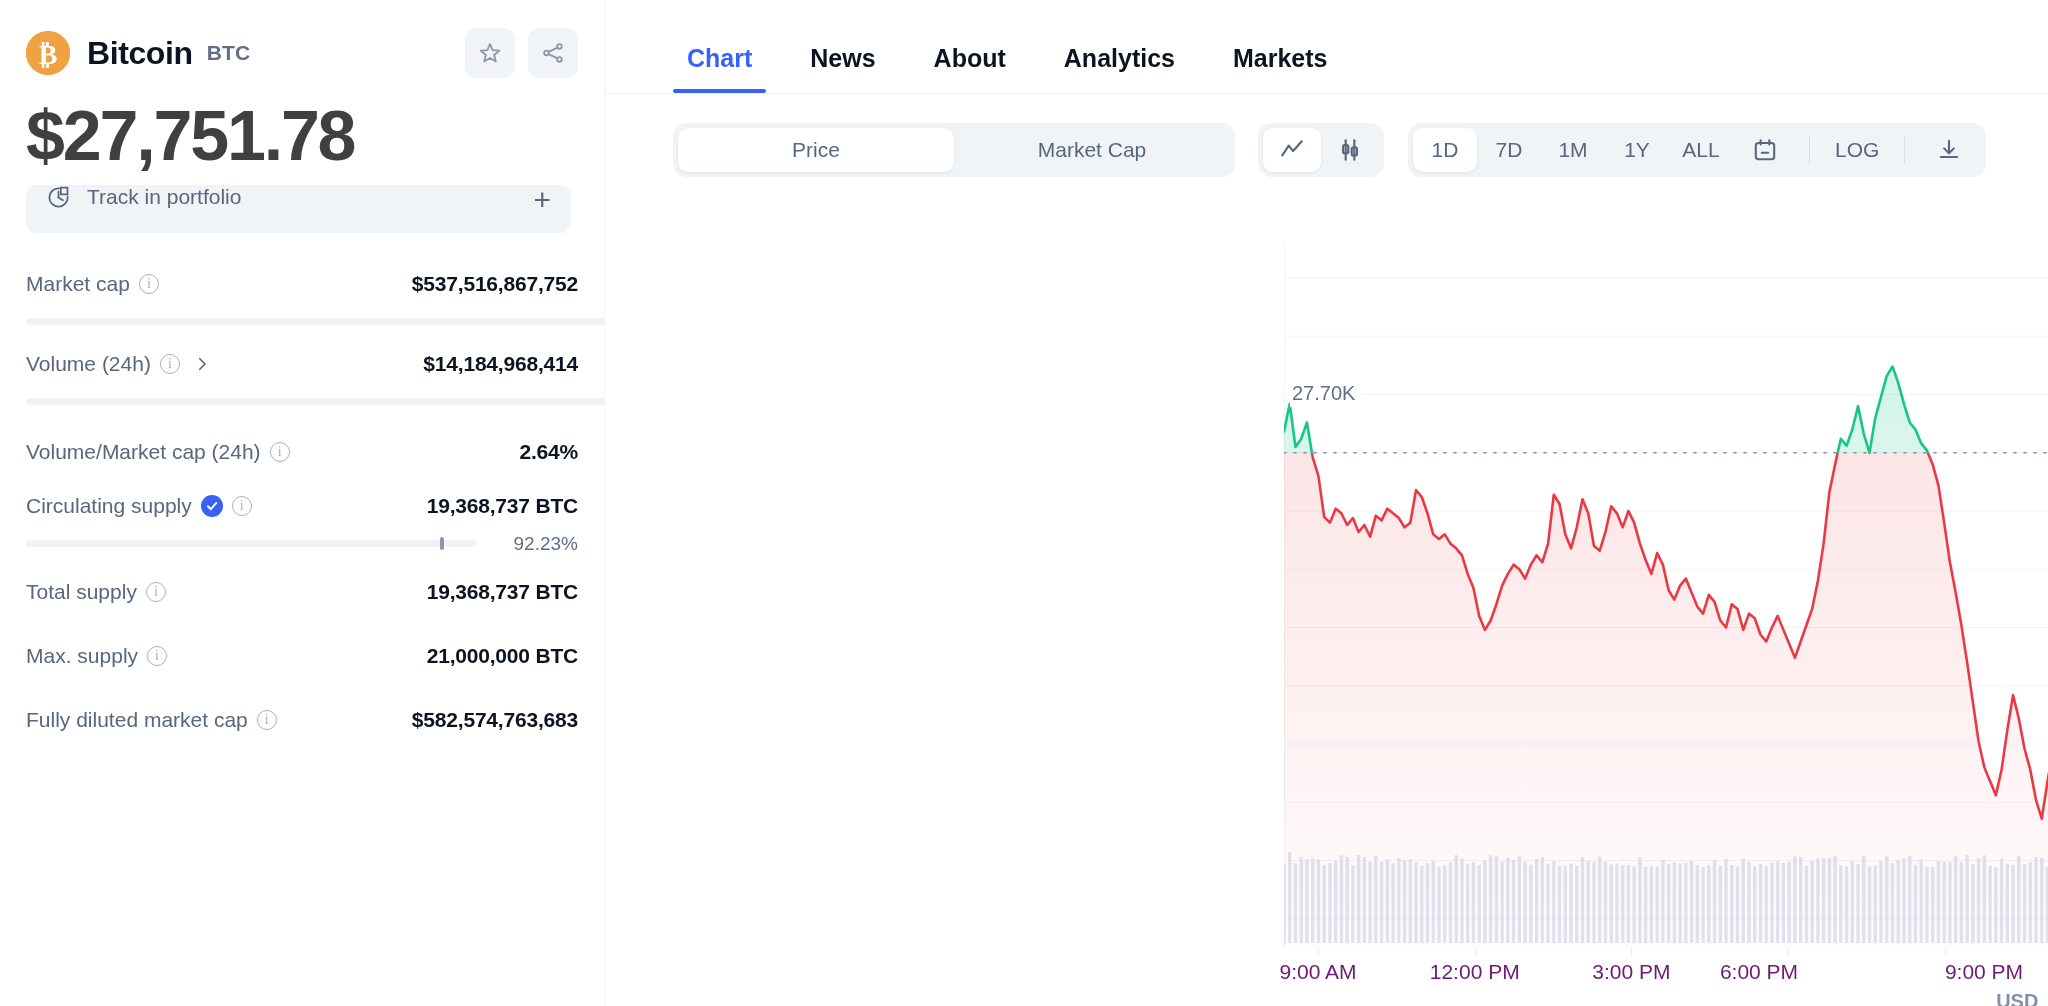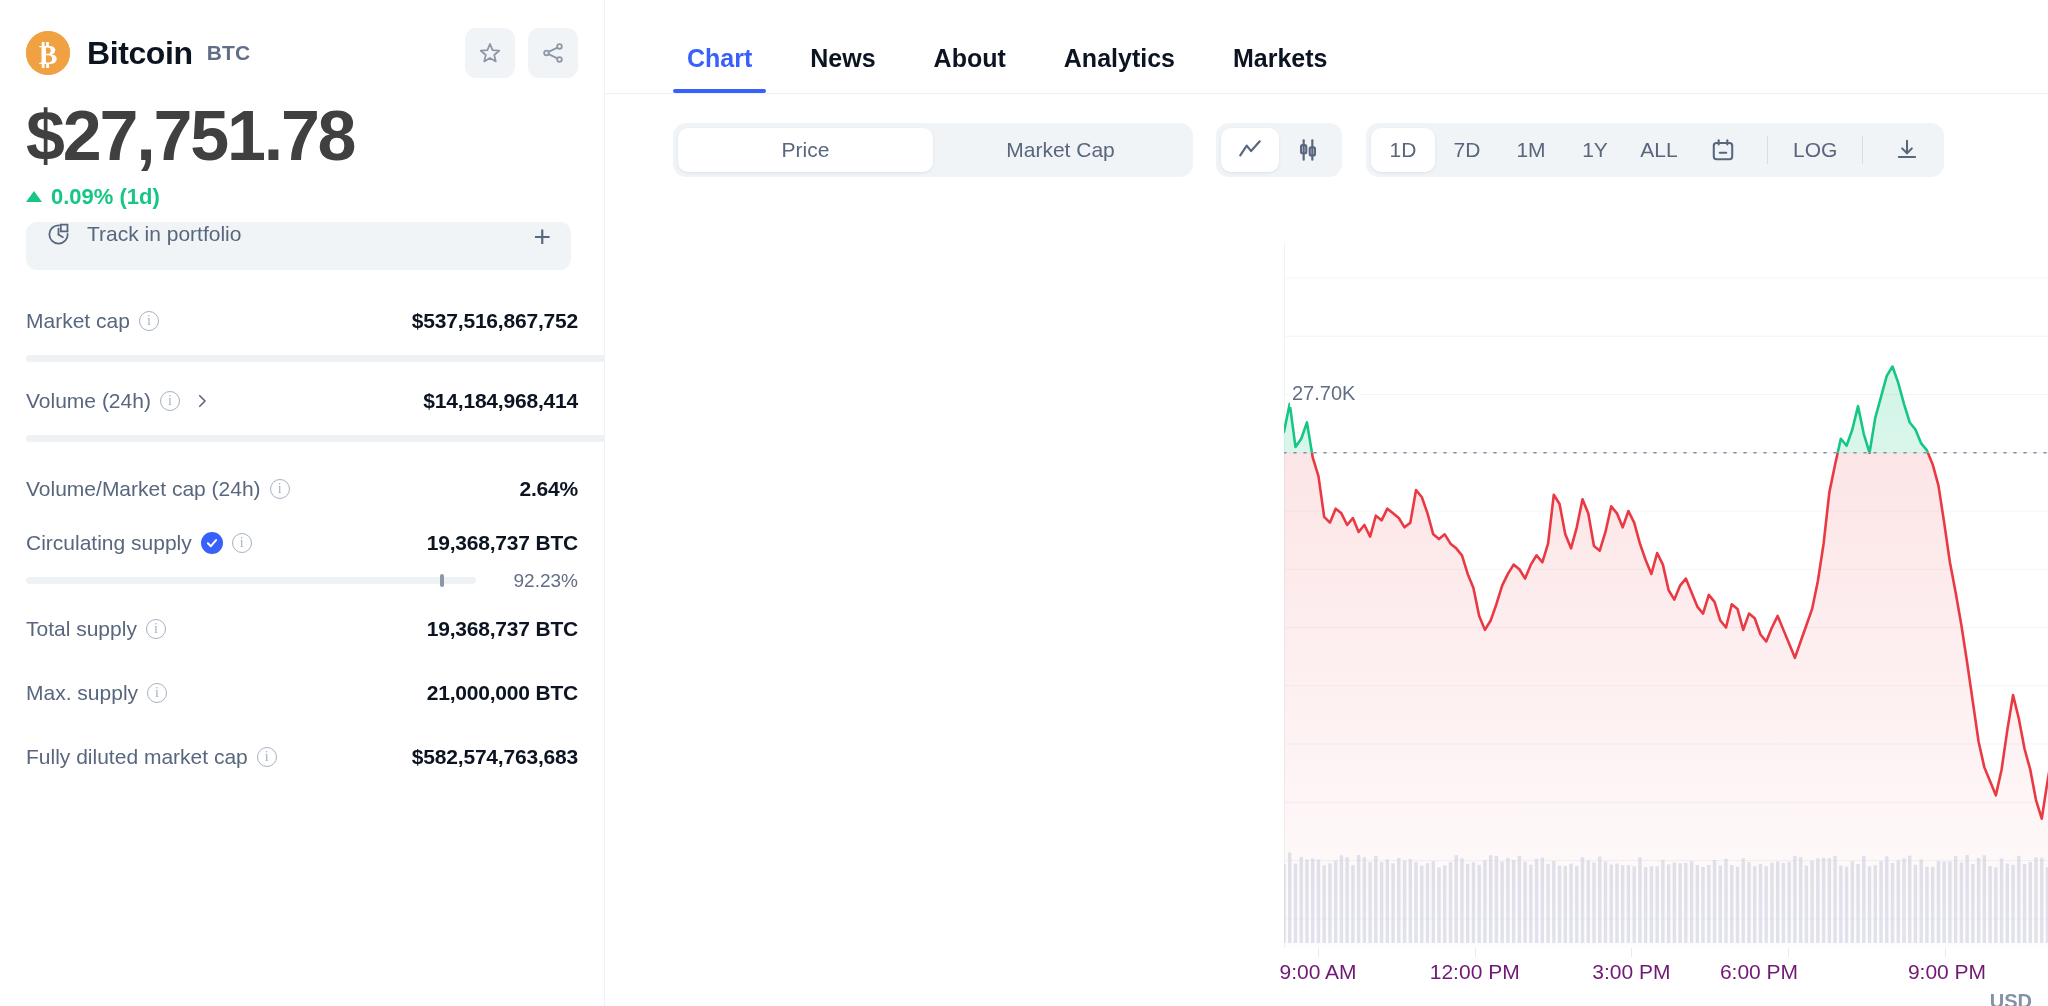--- a/index.html
+++ b/index.html
@@ -150,21 +150,21 @@
   .seg {
     height: 44px; border-radius: 10px; display: flex;
     align-items: center; justify-content: center;
     font-size: 21px; color: #58667e; cursor: pointer;
     padding: 0 18px; white-space: nowrap;
   }
   .seg.active {
     background: #ffffff; color: #58667e;
     box-shadow: 0 1px 3px rgba(100,116,139,0.14);
   }
-  .pm-group { width: 520px; }
+  .pm-group { width: 562px; }
   .pm-group .seg { flex: 1; }
   .type-group { margin-left: 23px; }
   .type-group .seg { width: 58px; padding: 0; }
   .range-group { margin-left: 24px; flex: 0 0 auto; }
   .range-group .seg { min-width: 64px; padding: 16px 13px; }
   .tb-sep {
     width: 1px; height: 28px; background: #d9dee6; margin: 0 12px;
     flex: 0 0 auto;
   }
   .seg.plain { cursor: pointer; }
@@ -242,24 +242,20 @@
               <line x1="7.6" y1="10.9" x2="16.4" y2="6.6"></line>
               <line x1="7.6" y1="13.1" x2="16.4" y2="17.4"></line>
             </svg>
           </span>
         </button>
       </div>
     </div>
 
     <div class="price-row">
       <div class="price">$27,751.78</div>
-      <div class="change">
-        <span class="caret-up"></span>
-        <span>0.09% (1d)</span>
-      </div>
     </div>
 
     <button class="track-btn">
       <span>
         <svg width="25" height="25" viewBox="0 0 24 24" fill="none" stroke="#58667e" stroke-width="1.7" stroke-linecap="round">
           <path d="M12.5 3.2A8.8 8.8 0 1 0 20.8 11.5"></path>
           <path d="M14.2 2.6h6.4v6.4"></path>
           <path d="M14.2 2.6v6.4h6.4"></path>
           <line x1="12" y1="12" x2="12" y2="6.4"></line>
           <line x1="12" y1="12" x2="16.2" y2="14.6"></line>
@@ -702,18 +698,18 @@
     <div class="x-axis" id="xAxis">
         <div class="x-gridmark" style="left: 34px;"></div>
         <div class="x-tick" style="left: 34px;">9:00 AM</div>
         <div class="x-gridmark" style="left: 190.714px;"></div>
         <div class="x-tick" style="left: 190.714px;">12:00 PM</div>
         <div class="x-gridmark" style="left: 347.429px;"></div>
         <div class="x-tick" style="left: 347.429px;">3:00 PM</div>
         <div class="x-gridmark" style="left: 504.143px;"></div>
         <div class="x-tick" style="left: 475px;">6:00 PM</div>
         <div class="x-gridmark" style="left: 660.857px;"></div>
-        <div class="x-tick" style="left: 663px;">9:00 PM</div>
+        <div class="x-tick" style="left: 700px;">9:00 PM</div>
       </div>
     <div class="usd-label">USD</div>
 
   </div>
 </div>
 
 </body></html>

